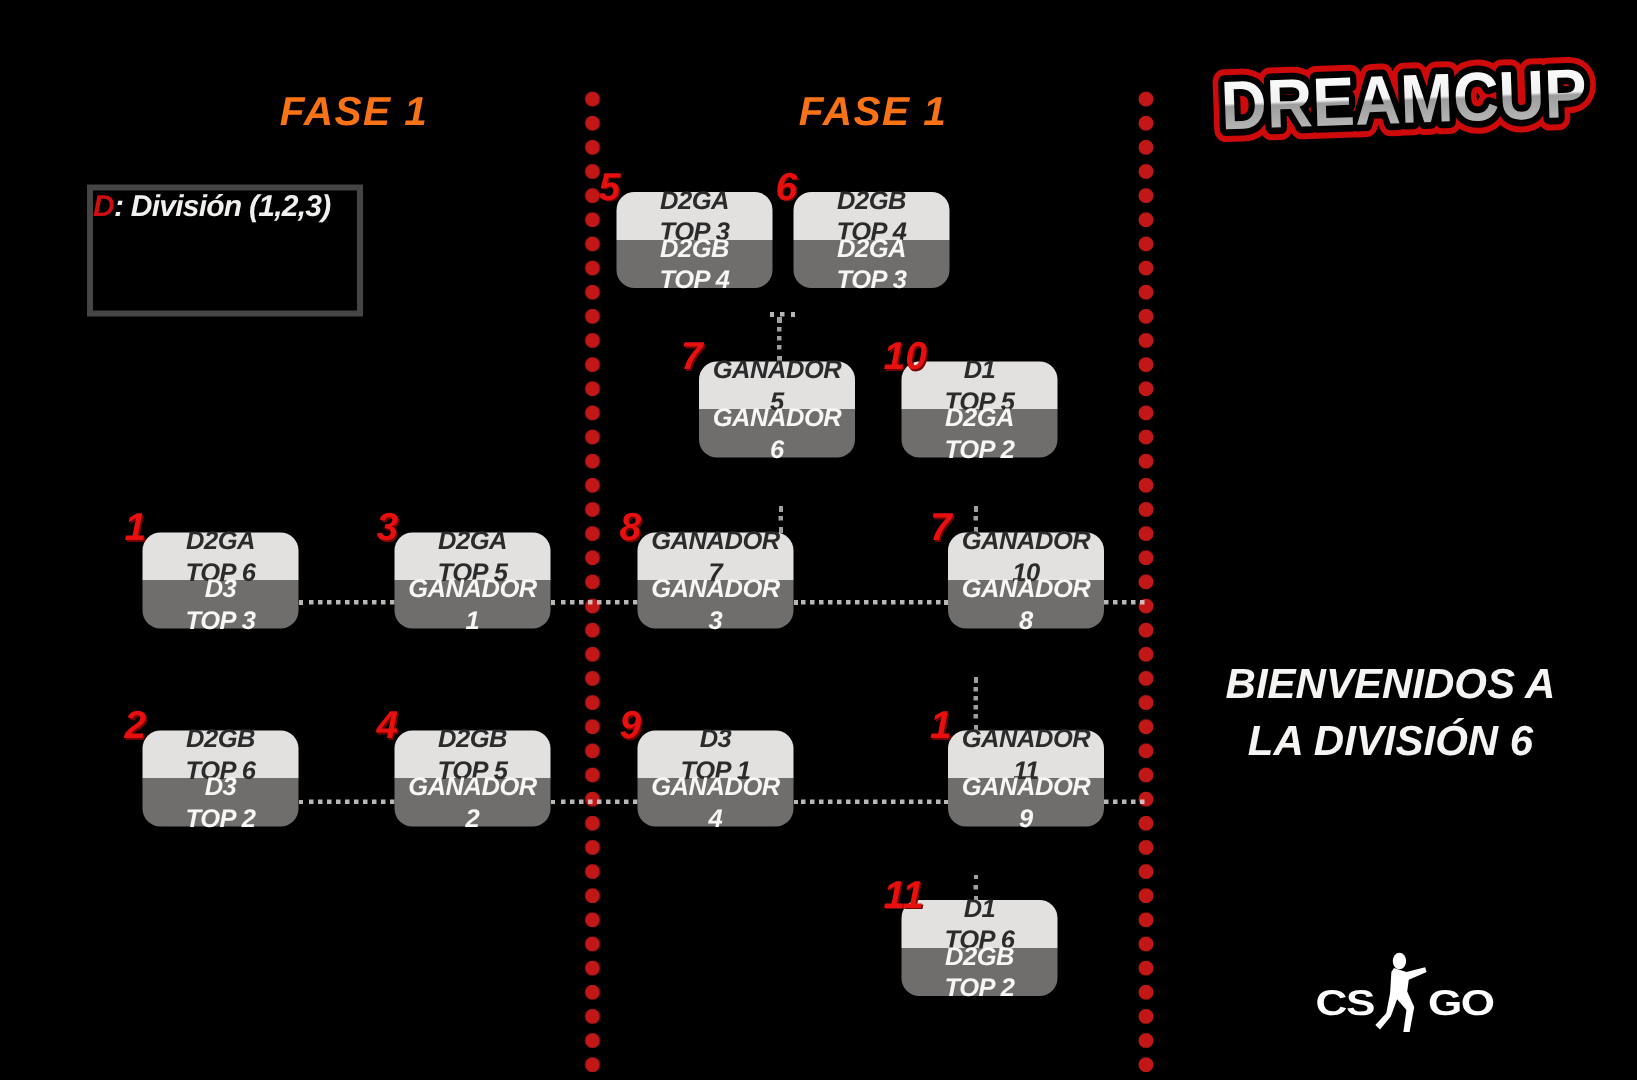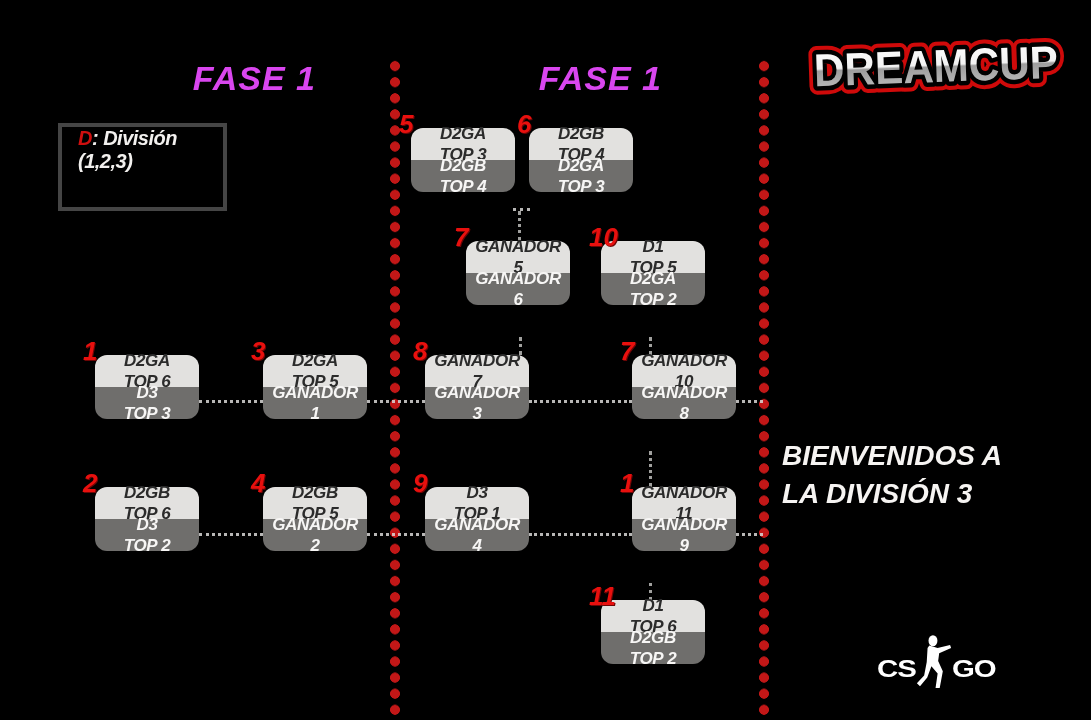--- a/index.html
+++ b/index.html
@@ -1,28 +1,28 @@
 <!DOCTYPE html>
 <html><head>
 <meta charset="utf-8">
 <style>
   html,body{margin:0;padding:0;background:#000;}
   body{width:1091px;height:720px;position:relative;overflow:hidden;
        font-family:"Liberation Sans",sans-serif;color:#fff;}
 
   
-  .phase{position:absolute;width:160px;text-align:right;
-         font-size:34px;font-weight:bold;font-style:italic;color:#d946ef;
+  .phase{position:absolute;width:160px;text-align:center;
+         font-size:27px;font-weight:bold;font-style:italic;color:#f97316;
          letter-spacing:1px;}
 
   
-  .legend{position:absolute;left:58px;top:123px;width:169px;height:88px;
+  .legend{position:absolute;left:58px;top:123px;width:184px;height:88px;
           box-sizing:border-box;border:4px solid #454545;background:#000;
           display:flex;flex-direction:column;justify-content:space-between;
-          padding-left:16px;gap:3px;}
+          gap:3px;}
   .legend-line{font-size:20px;font-weight:bold;font-style:italic;color:#f2f0ee;
                letter-spacing:-0.5px;}
   .legend-key{color:#cf0f0f;}
 
   
   .red-divider{position:absolute;top:58px;width:12px;height:662px;
      background-image:radial-gradient(circle,#c21717 4.7px,rgba(0,0,0,0) 5.2px);
      background-size:12px 16.1px;background-repeat:repeat-y;background-position:center top;}
 
   
@@ -35,21 +35,21 @@
              font-weight:bold;font-style:italic;font-size:17px;line-height:21px;
              letter-spacing:-0.3px;}
   .match-top{background:#e2e1df;color:#2b2b2b;border-radius:12px 12px 0 0;}
   .match-bottom{background:#6f6e6c;color:#f7f6f5;border-radius:0 0 12px 12px;}
 
   
   .conn-h{position:absolute;height:0;border-top:3px dotted #d9d8d6;opacity:.85;}
   .conn-v{position:absolute;width:0;border-left:3px dotted #bdbcba;opacity:.85;}
 
   
-  .welcome{position:absolute;left:782px;top:437px;width:290px;text-align:left;
+  .welcome{position:absolute;left:782px;top:437px;width:290px;text-align:center;
            font-size:28px;line-height:38px;font-weight:bold;font-style:italic;
            color:#f6f4f2;letter-spacing:0px;}
 
   
   .dreamcup{position:absolute;left:798px;top:28px;transform:rotate(-2deg);}
 
   
   .csgo{position:absolute;left:874px;top:630px;width:125px;height:60px;
         display:flex;align-items:flex-end;justify-content:center;}
   .csgo-word{font-size:28px;font-weight:bold;color:#fff;letter-spacing:-1px;
@@ -187,21 +187,21 @@
 <div class="match" style="left:632px;top:487px">
   <div class="match-num">1</div>
   <div class="match-top">GANADOR
 11</div>
   <div class="match-bottom">GANADOR
 9</div>
 </div>
 
 <div class="welcome">
   <div>BIENVENIDOS A</div>
-  <div>LA DIVISIÓN 3</div>
+  <div>LA DIVISIÓN 6</div>
 </div>
 
 <div class="csgo">
   <span class="csgo-word">CS</span>
   <svg width="38" height="56" viewBox="0 0 36 54">
     <g fill="#ffffff">
       <ellipse cx="17" cy="6.5" rx="4.3" ry="5.3"></ellipse>
       <path d="M13.5 11 L21.5 13.5 L33.5 10.5 L34.5 13.5 L23 18.5 L22 26 L26.5 36 L23.5 52 L19.5 52 L21.5 38 L15.5 31 L11.5 42 L4.5 50.5 L1.5 47.5 L8.5 40 L11 27 L11.8 13.5 Z"></path>
     </g>
   </svg>

